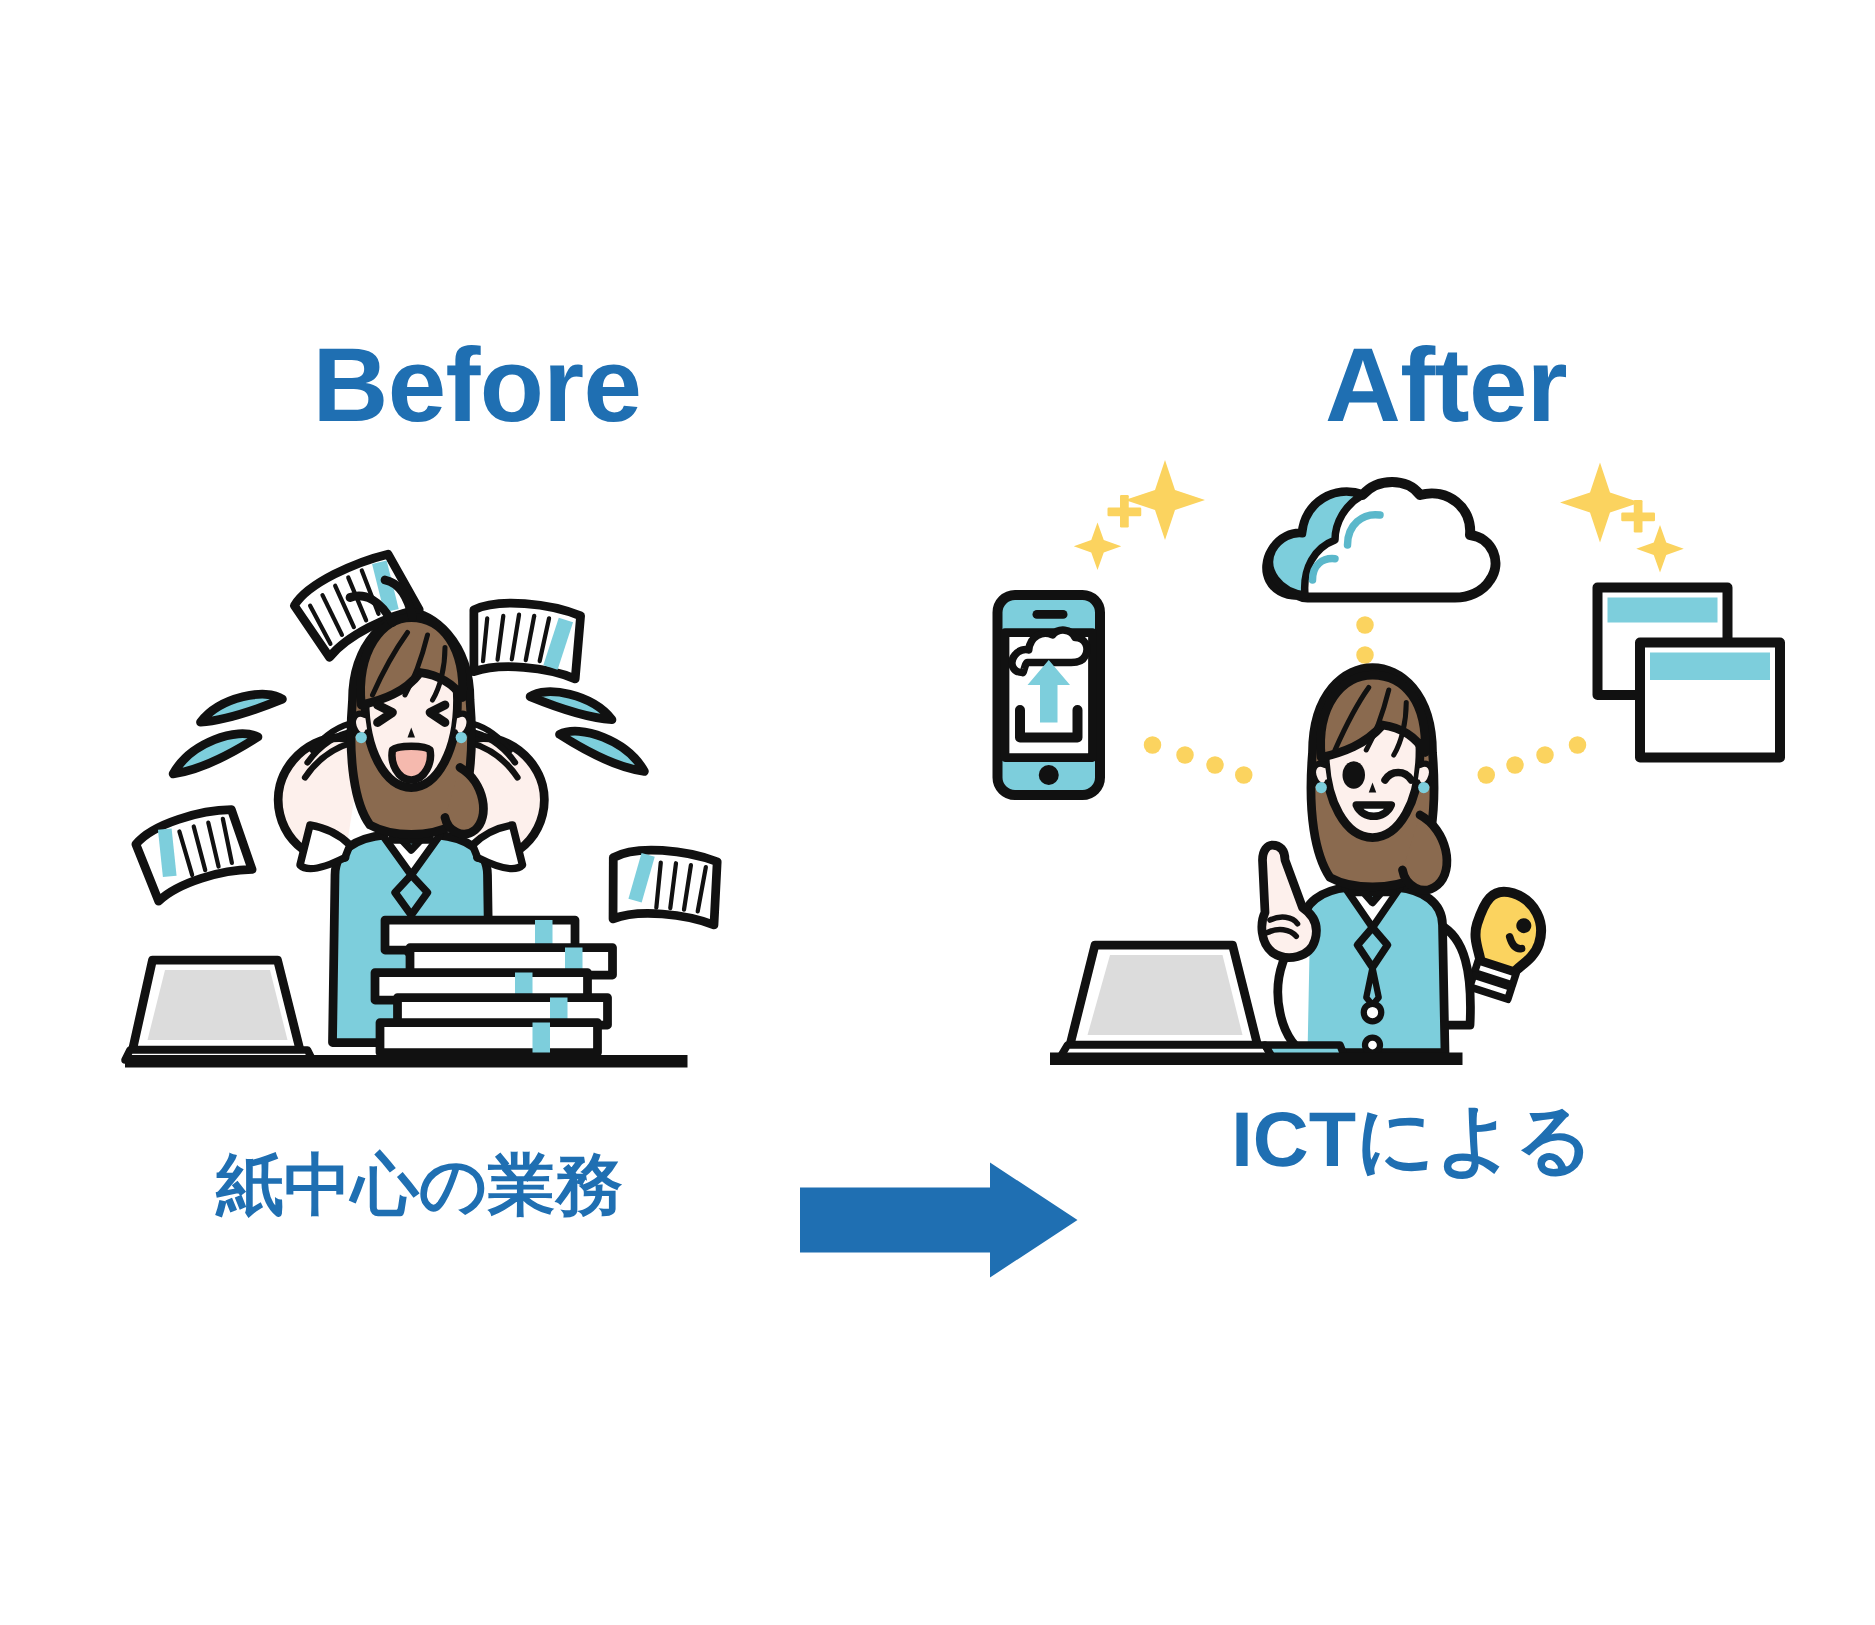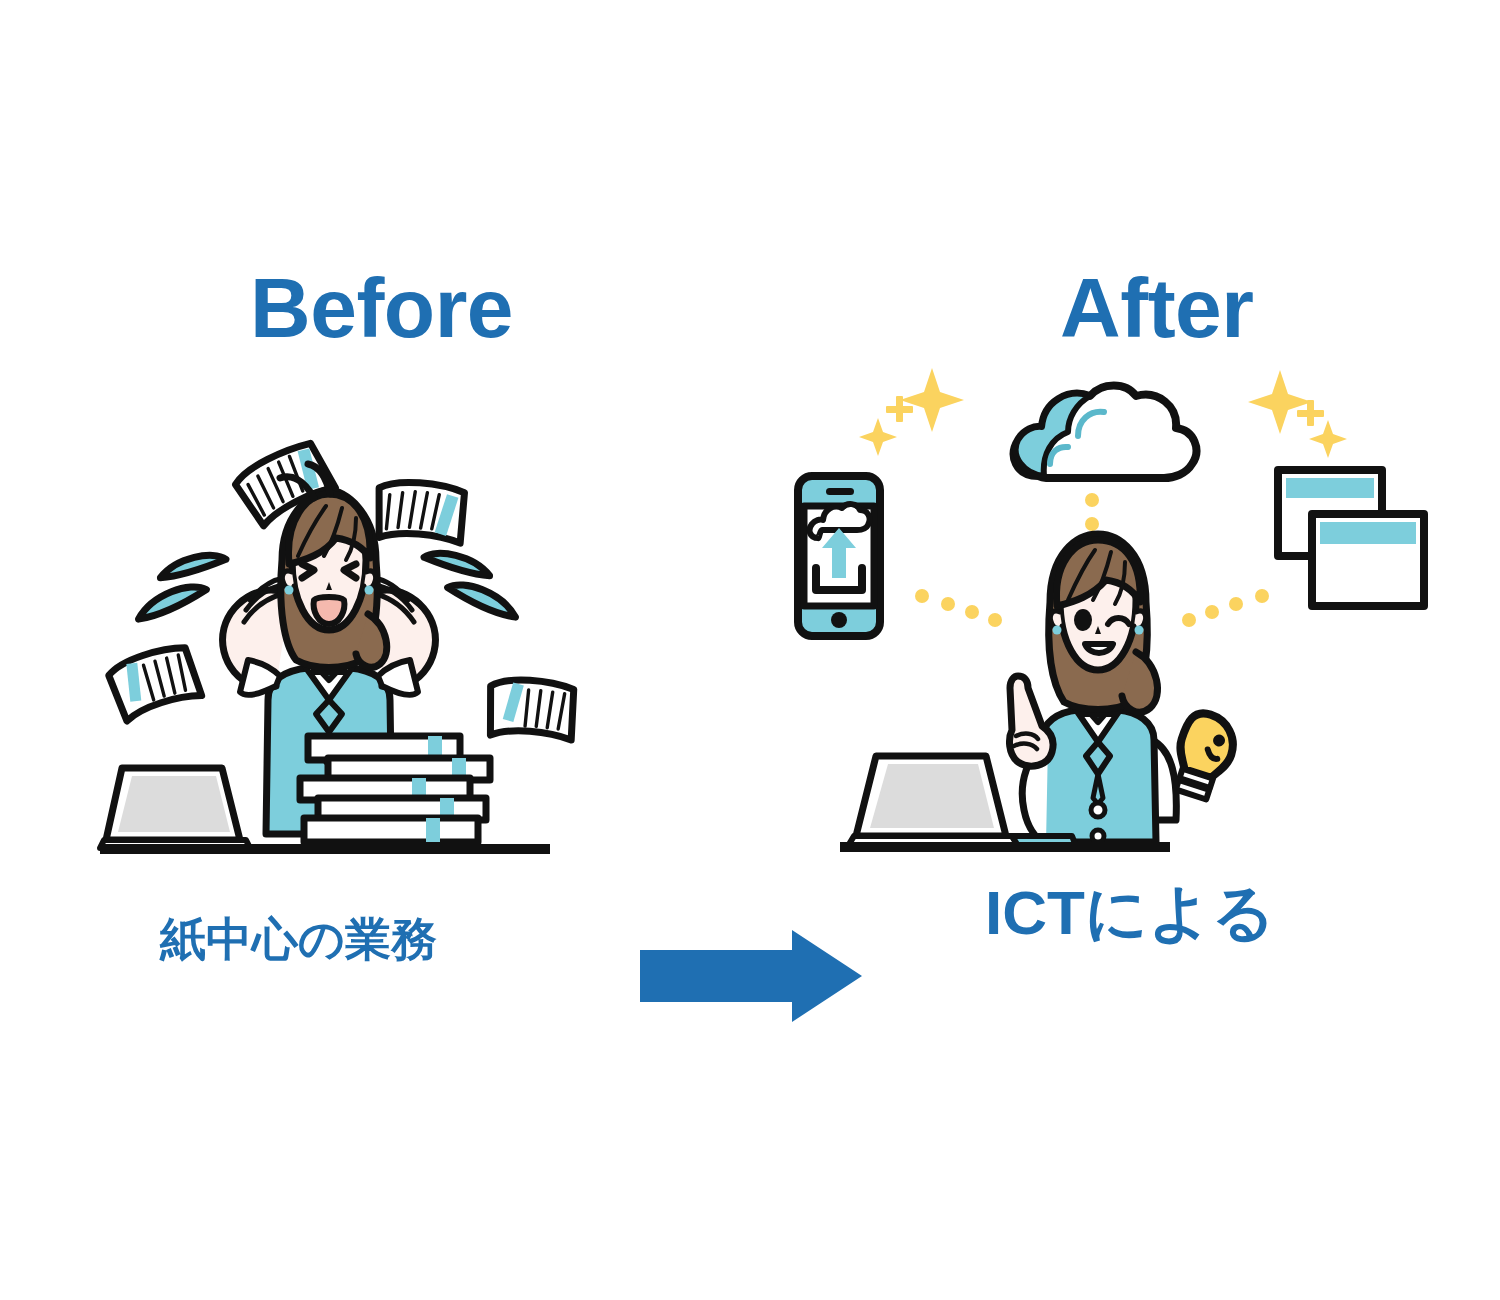--- a/index.html
+++ b/index.html
@@ -22,21 +22,21 @@
   #hdr-before{left:250px;top:248px;font-size:84px;}
   #hdr-after{left:1060px;top:248px;font-size:84px;text-align:center;}
 
   .cap{
     position:absolute;
     font-weight:bold;
     white-space:nowrap;
     line-height:1.12;
     letter-spacing:0px;
   }
-  #cap-left{left:160px;top:900px;font-size:46px;font-family:Liberation Mono, monospace;}
+  #cap-left{left:173px;top:900px;font-size:54px;}
   #cap-right{left:985px;top:860px;font-size:62px;text-align:center;}
 
   .svgwrap{position:absolute;}
   svg{display:block;overflow:visible;}
 </style>
 </head>
 <body>
 
 <div id="stage" style="background: rgb(255, 255, 255);">
 

